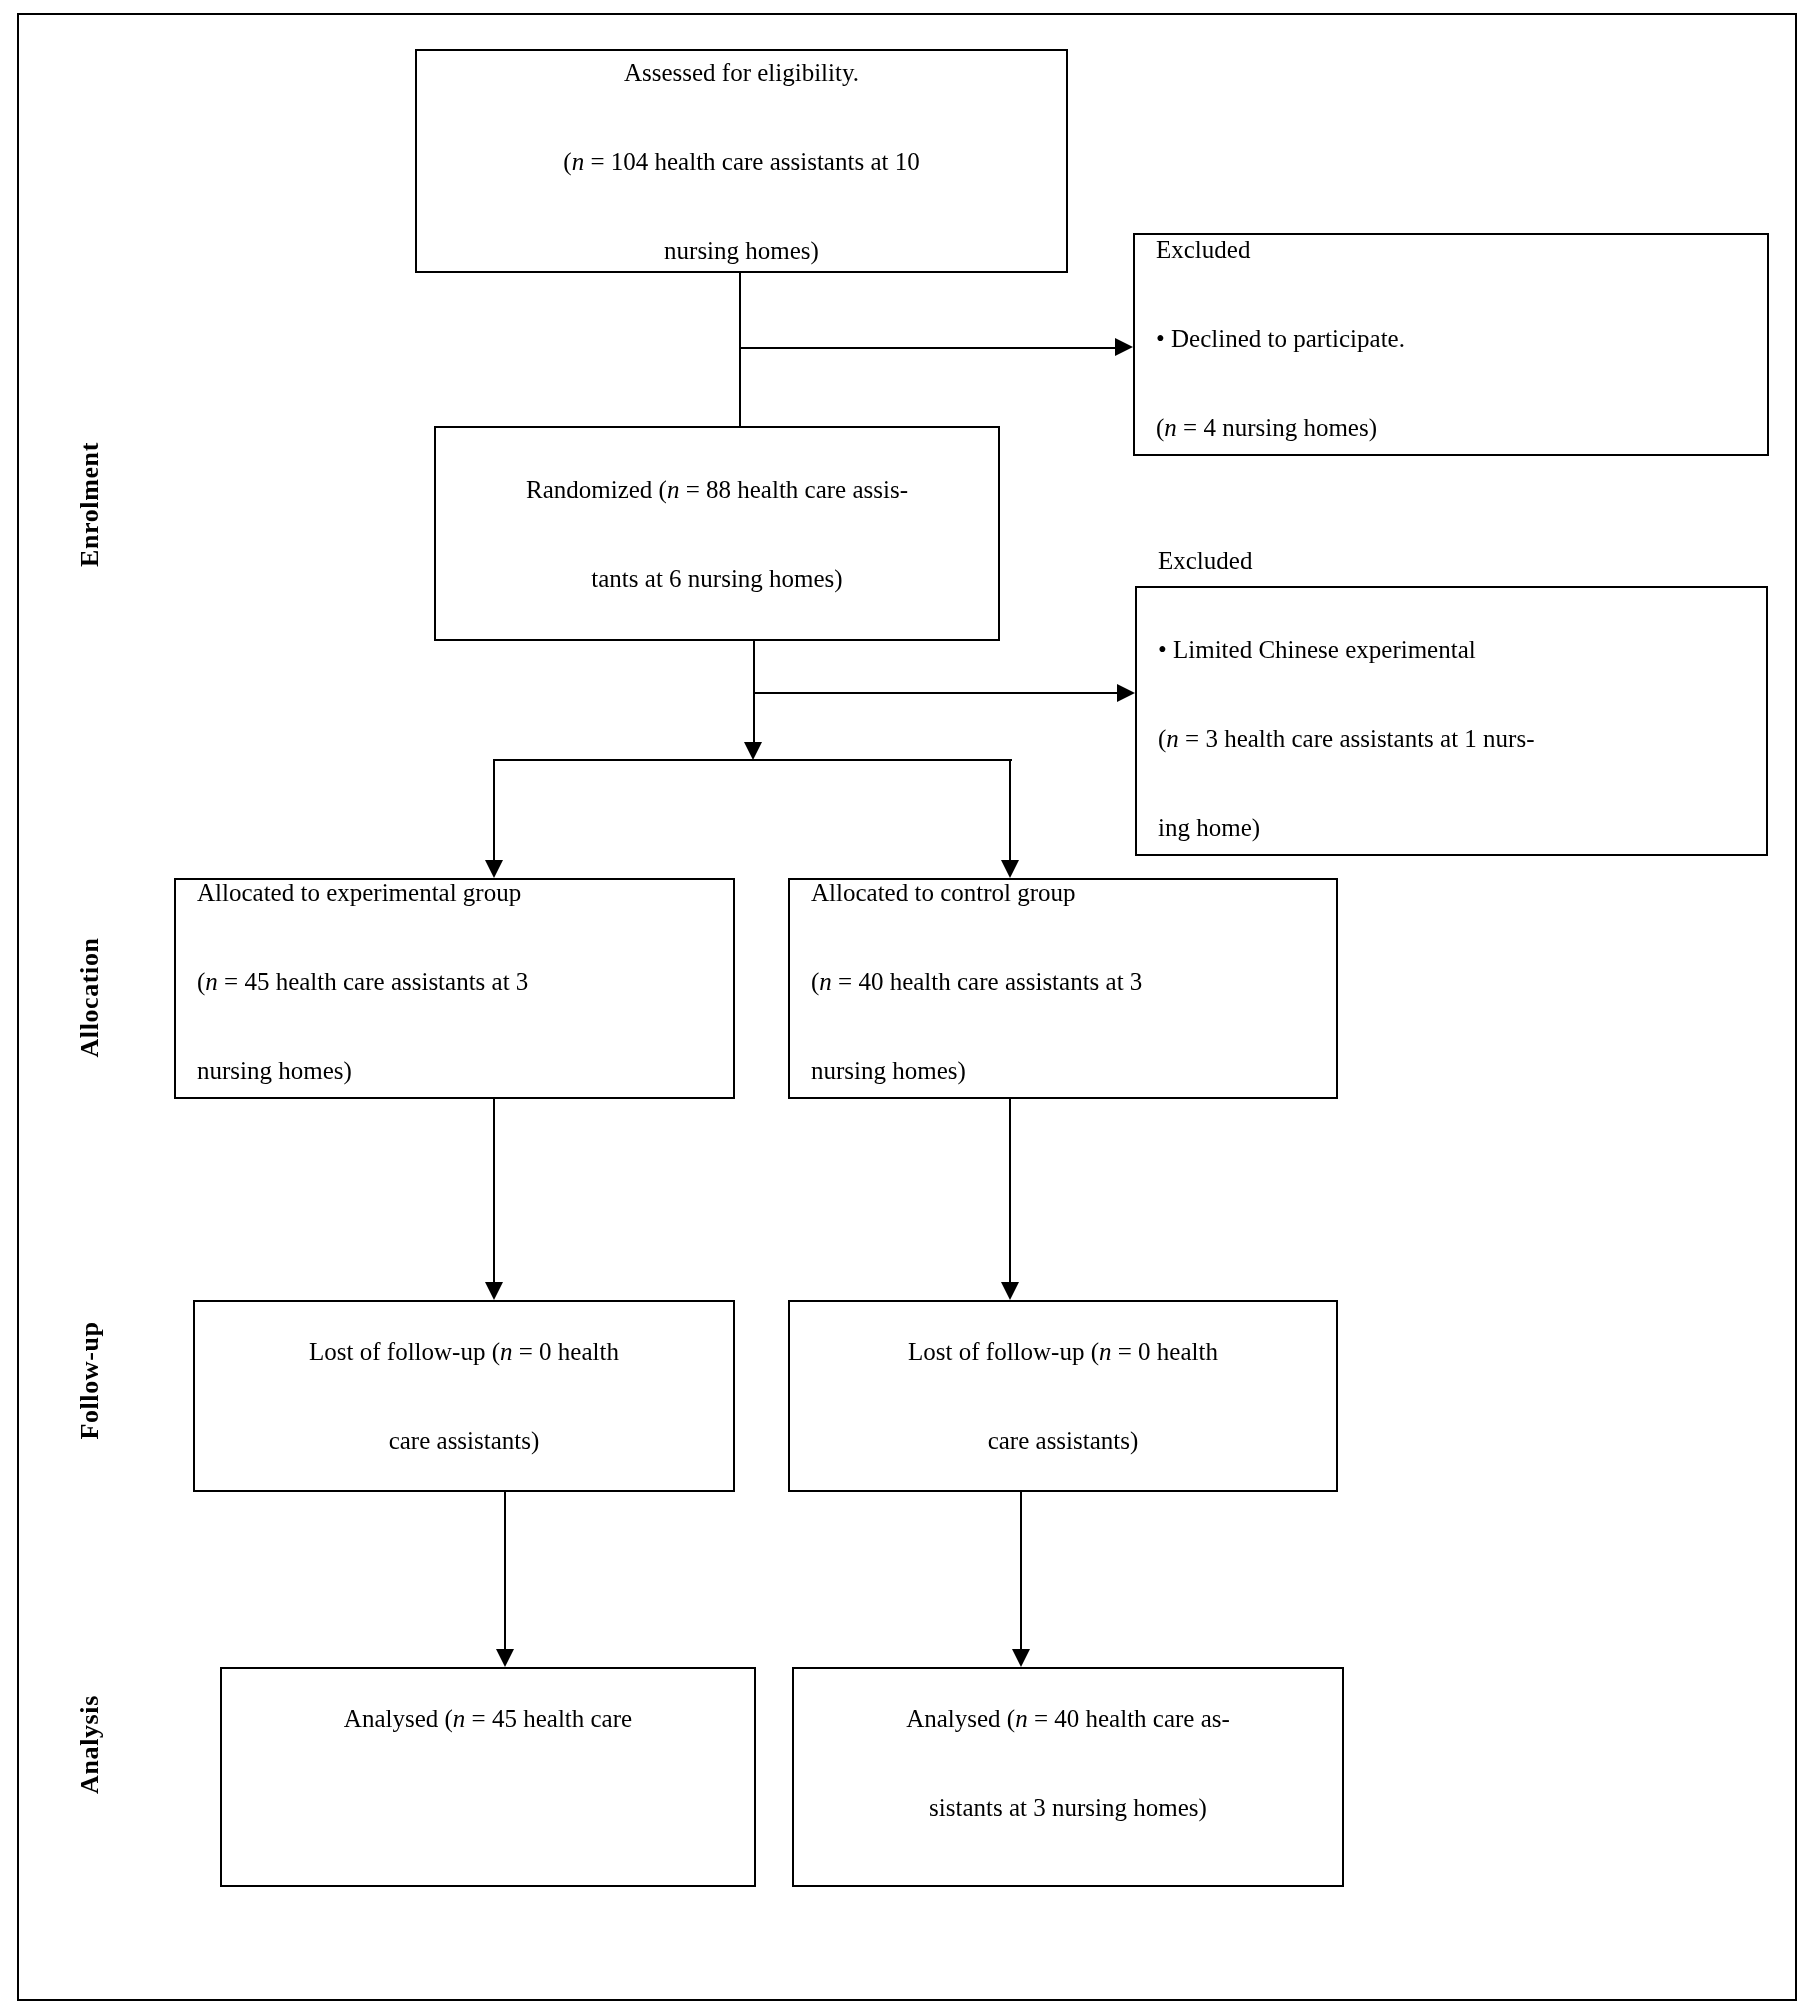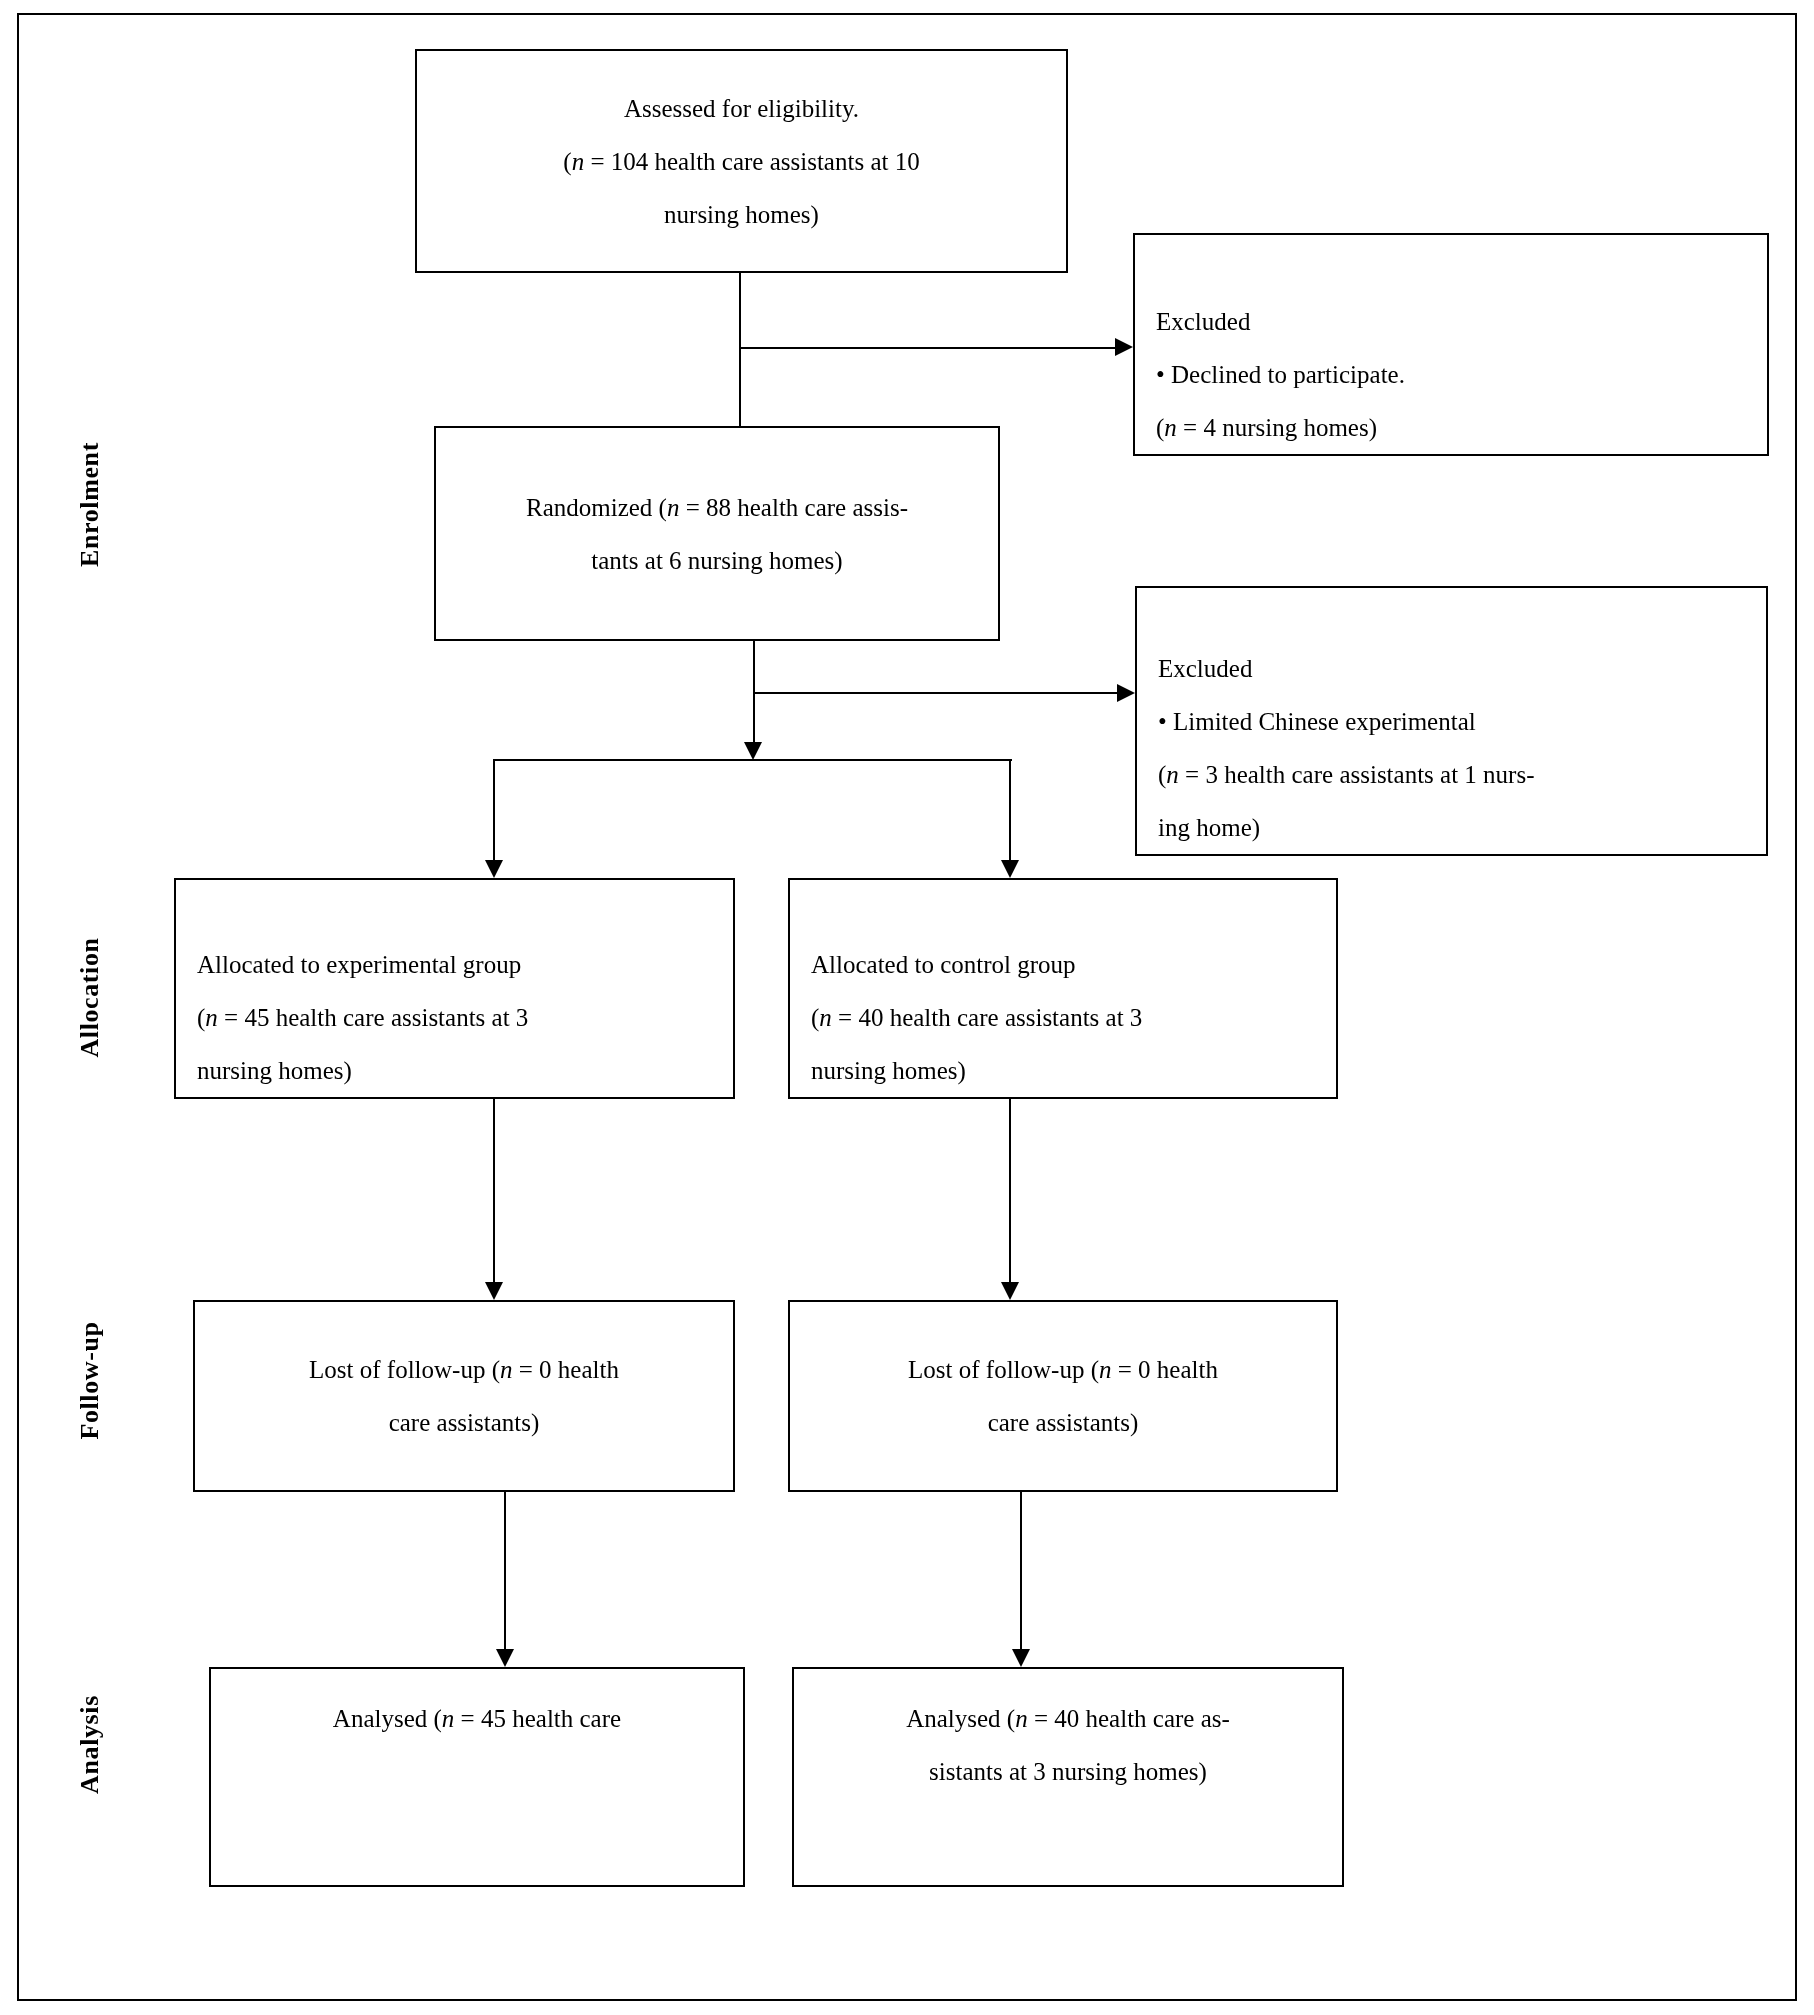--- a/index.html
+++ b/index.html
@@ -6,20 +6,21 @@
   .page{
     position:relative;width:1815px;height:2015px;background:#ffffff;
     font-family:"Liberation Serif","DejaVu Serif",serif;color:#000;
     overflow:hidden;
   }
   .frame{position:absolute;left:16.7px;top:13.4px;right:18px;bottom:14.5px;border:2.2px solid #000;}
   .box{
     position:absolute;border:2.2px solid #000;background:#fff;
     font-size:25px;line-height:53px;display:flex;flex-direction:column;
     box-sizing:border-box;
+    gap:36px;
   }
   .center{text-align:center;justify-content:center;}
   .leftal{text-align:left;justify-content:flex-end;padding:15.6px 16.7px 0 21px;}
   .topal{justify-content:flex-start;padding-top:23.4px;}
   .it{font-style:italic;}
   .vline,.hline{position:absolute;background:#000;}
   .arrow-d{position:absolute;width:0;height:0;
     border-left:9.5px solid transparent;border-right:9.5px solid transparent;
     border-top:18px solid #000;}
   .arrow-r{position:absolute;width:0;height:0;
@@ -105,21 +106,21 @@
   <div class="box center" style="left:193px;top:1300px;width:542px;height:192px;">
     <div><span>Lost of follow-up (</span><span class="it">n</span><span> = 0 health</span></div>
     <div><span>care assistants)</span></div>
   </div>
 
   <div class="box center" style="left:788px;top:1300px;width:550px;height:192px;">
     <div><span>Lost of follow-up (</span><span class="it">n</span><span> = 0 health</span></div>
     <div><span>care assistants)</span></div>
   </div>
 
-  <div class="box center topal" style="left:209px;top:1667px;width:536px;height:220px;">
+  <div class="box center topal" style="left:220px;top:1667px;width:536px;height:220px;">
     <div><span>Analysed (</span><span class="it">n</span><span> = 45 health care</span></div>
   </div>
 
   <div class="box center topal" style="left:792px;top:1667px;width:552px;height:220px;">
     <div><span>Analysed (</span><span class="it">n</span><span> = 40 health care as-</span></div>
     <div><span>sistants at 3 nursing homes)</span></div>
   </div>
 </div>
 
 

